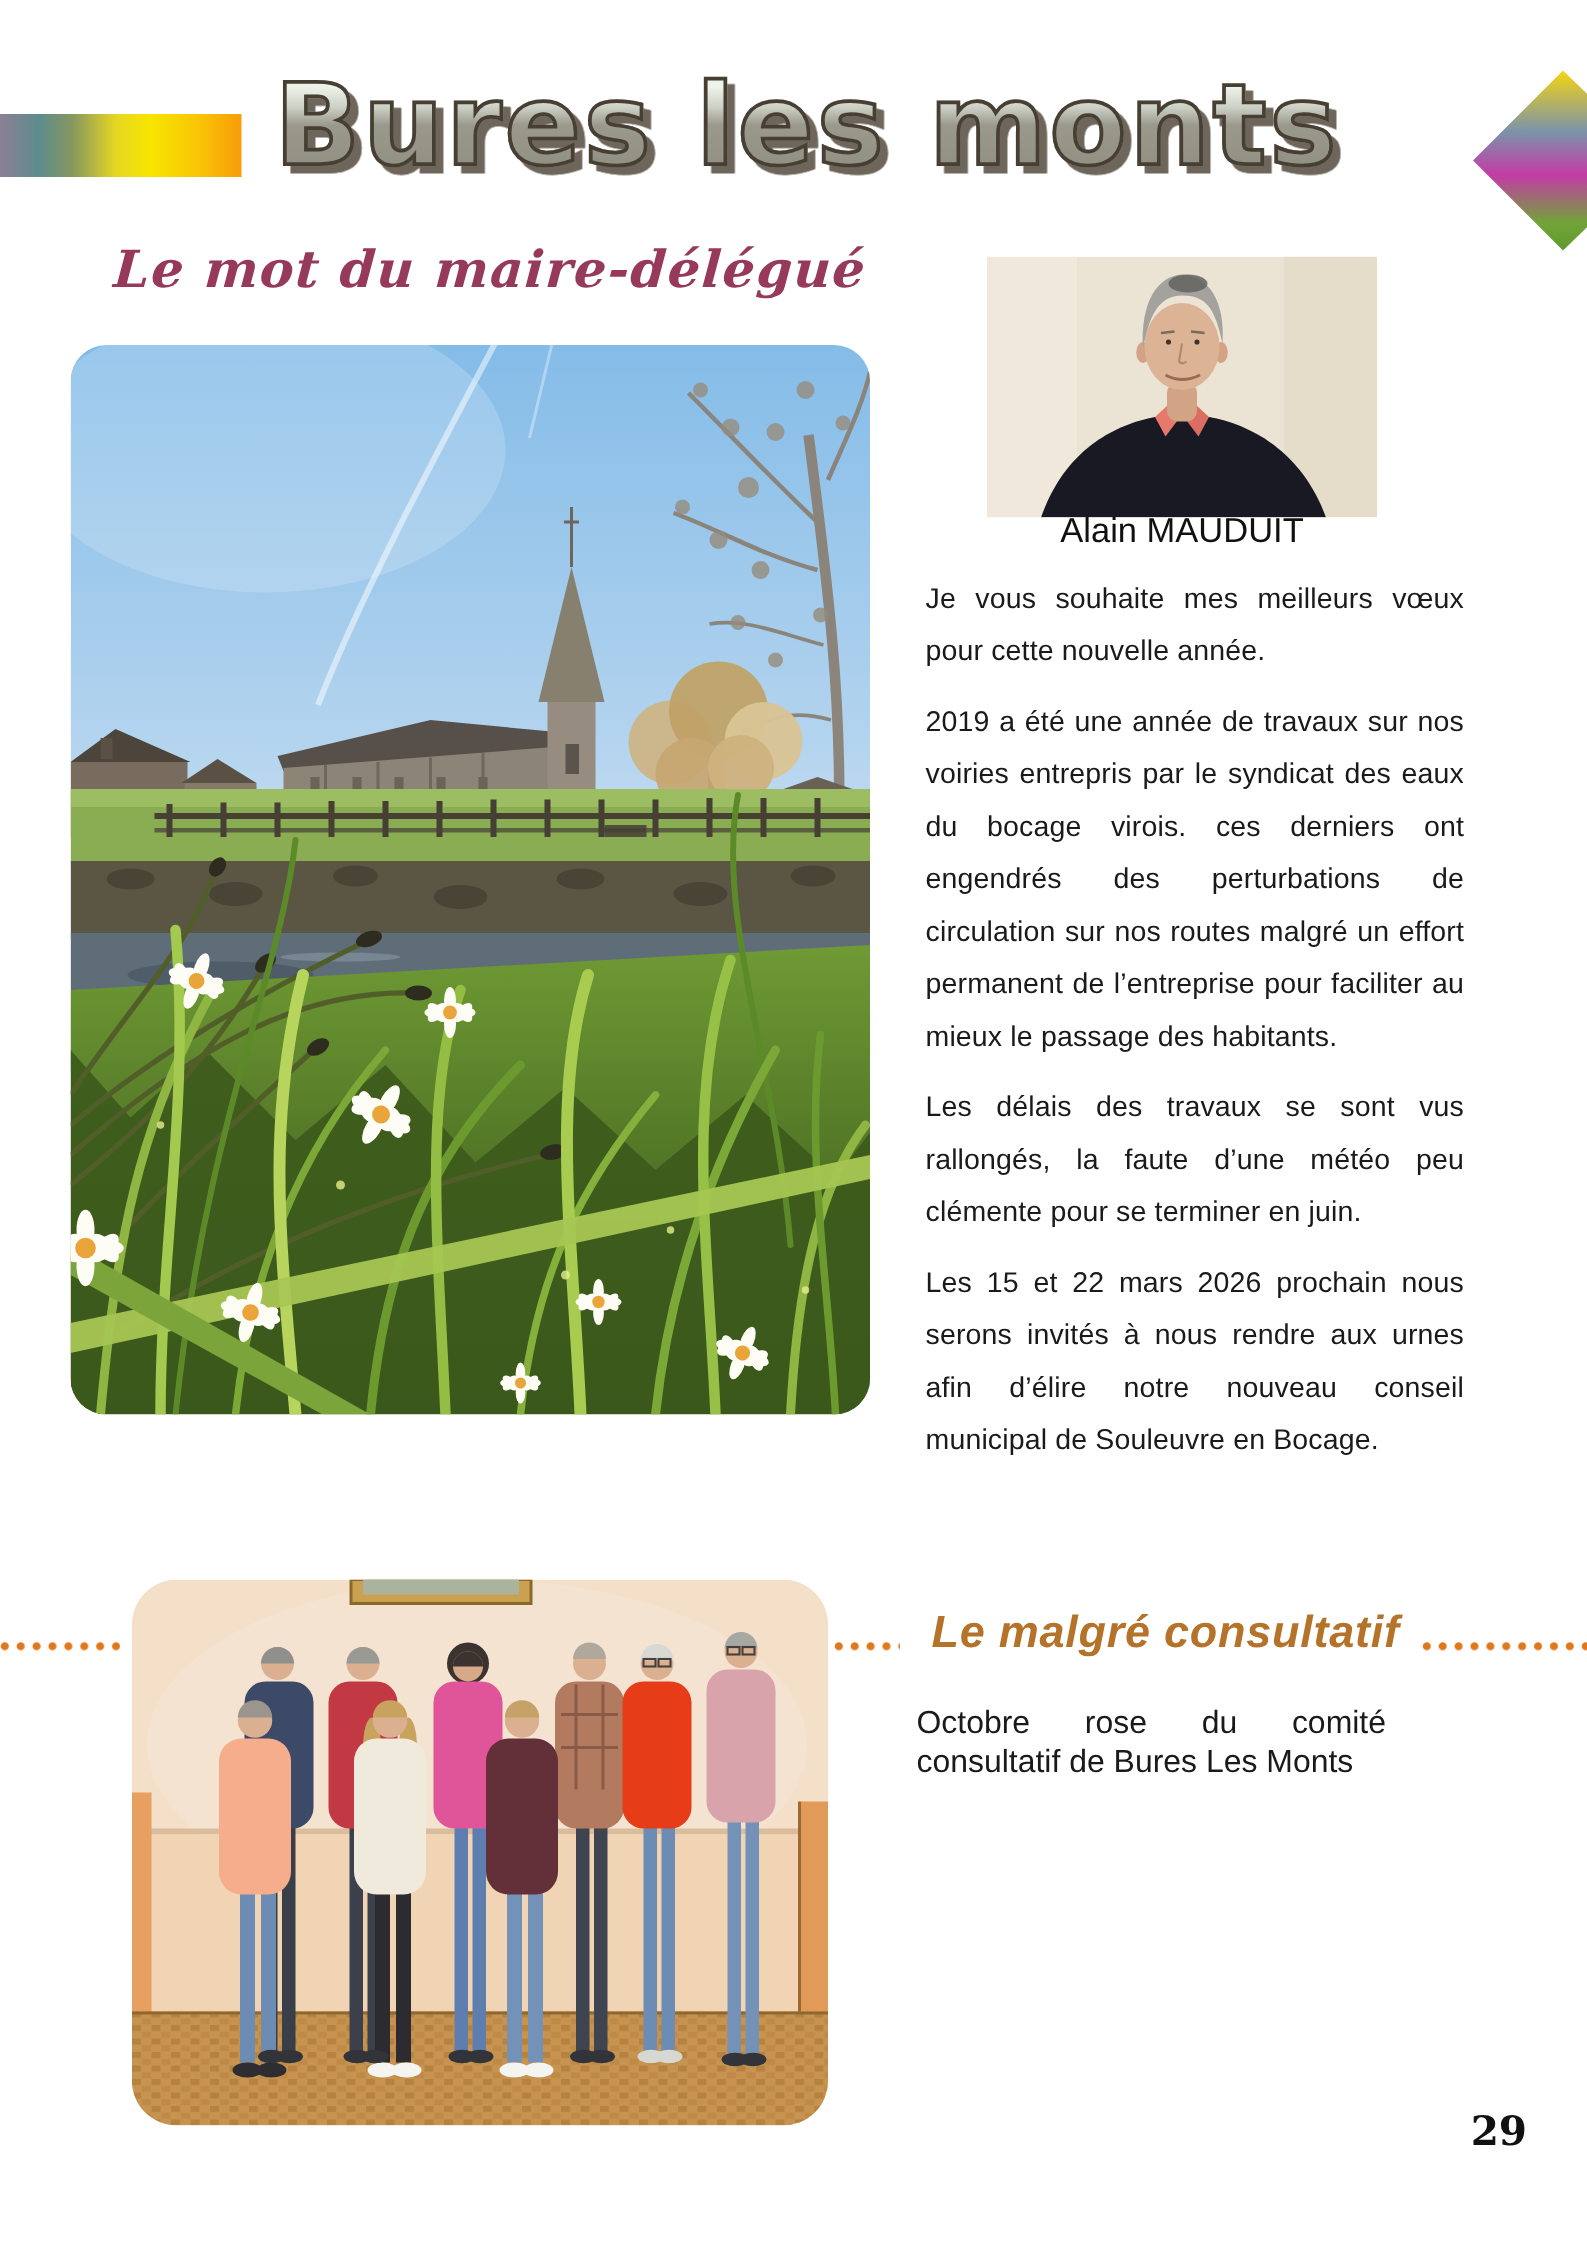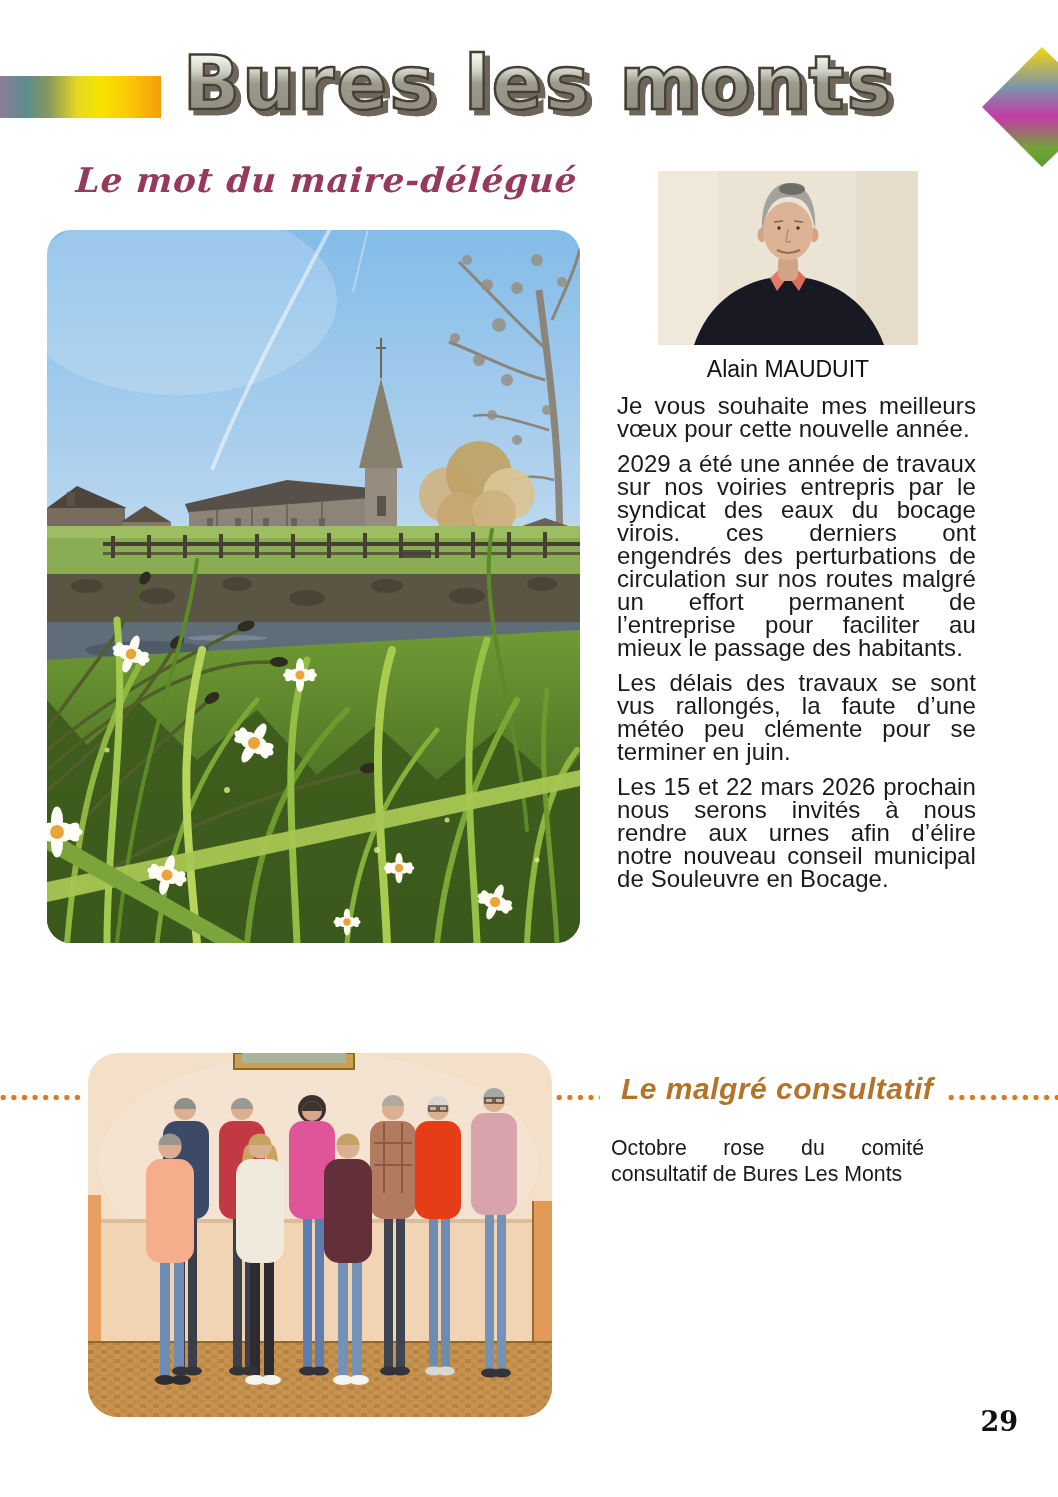--- a/index.html
+++ b/index.html
@@ -30,26 +30,26 @@
     font-family:"DejaVu Serif",serif;font-style:italic;font-weight:bold;
     font-size:34px;color:#97395a;letter-spacing:1px;transform:skewX(-4deg);
   }
   
   .church-photo{position:absolute;left:47px;top:230px;width:533px;height:713px;border-radius:24px;overflow:hidden;}
   .portrait-photo{position:absolute;left:658px;top:171px;width:260px;height:174px;overflow:hidden;}
   .group-photo{position:absolute;left:88px;top:1053px;width:464px;height:364px;border-radius:30px;overflow:hidden;}
   .church-photo svg,.portrait-photo svg,.group-photo svg{display:block;width:100%;height:100%;}
   
   .portrait-caption{
-    position:absolute;left:658px;top:356px;width:260px;margin:0;
+    position:absolute;left:658px;top:340px;width:260px;margin:0;
     text-align:center;font-size:23px;color:#111;
   }
   .body-col{position:absolute;left:617px;top:382px;width:359px;}
   .body-col p{
-    margin:12px 0 12px 0;font-size:24px;line-height:23px;
+    margin:0 0 12px 0;font-size:19px;line-height:35px;
     text-align:justify;letter-spacing:.1px;color:#1a1a1a;
   }
   .comite-heading{
     position:absolute;left:621px;top:1072px;margin:0;
     font-size:30px;font-weight:bold;font-style:italic;color:#b5732a;letter-spacing:.5px;
   }
   .comite-text{
     position:absolute;left:611px;top:1136px;width:313px;margin:0;
     font-size:21.3px;line-height:25.8px;text-align:justify;color:#1a1a1a;
   }
@@ -309,21 +309,21 @@
       <circle cx="121" cy="57" r="1.7" fill="#3c332c"></circle>
       <circle cx="140" cy="57" r="1.7" fill="#3c332c"></circle>
       <path d="M130,58 L128,70 Q130,72.5 133,70" stroke="#b08a6c" stroke-width="1.4" fill="none"></path>
       <path d="M119,79 Q130,85 142,79" stroke="#9a6a52" stroke-width="2" fill="none"></path>
     </svg>
   </div>
   <p class="portrait-caption">Alain MAUDUIT</p>
 
   <div class="body-col">
     <p>Je vous souhaite mes meilleurs vœux pour cette nouvelle année.</p>
-    <p>2029 a été une année de travaux sur nos voiries entrepris par le syndicat des eaux du bocage virois. ces derniers ont engendrés des perturbations de circulation sur nos routes malgré un effort permanent de l’entreprise pour faciliter au mieux le passage des habitants.</p>
+    <p>2019 a été une année de travaux sur nos voiries entrepris par le syndicat des eaux du bocage virois. ces derniers ont engendrés des perturbations de circulation sur nos routes malgré un effort permanent de l’entreprise pour faciliter au mieux le passage des habitants.</p>
     <p>Les délais des travaux se sont vus rallongés, la faute d’une météo peu clémente pour se terminer en juin.</p>
     <p>Les 15 et 22 mars 2026 prochain nous serons invités à nous rendre aux urnes afin d’élire notre nouveau conseil municipal de Souleuvre en Bocage.</p>
   </div>
 
   <div class="dots dots-left"></div>
   <div class="dots dots-mid"></div>
   <div class="dots dots-right"></div>
   <h2 class="comite-heading">Le malgré consultatif</h2>
   <p class="comite-text">Octobre rose du comité consultatif de Bures Les Monts</p>
 

